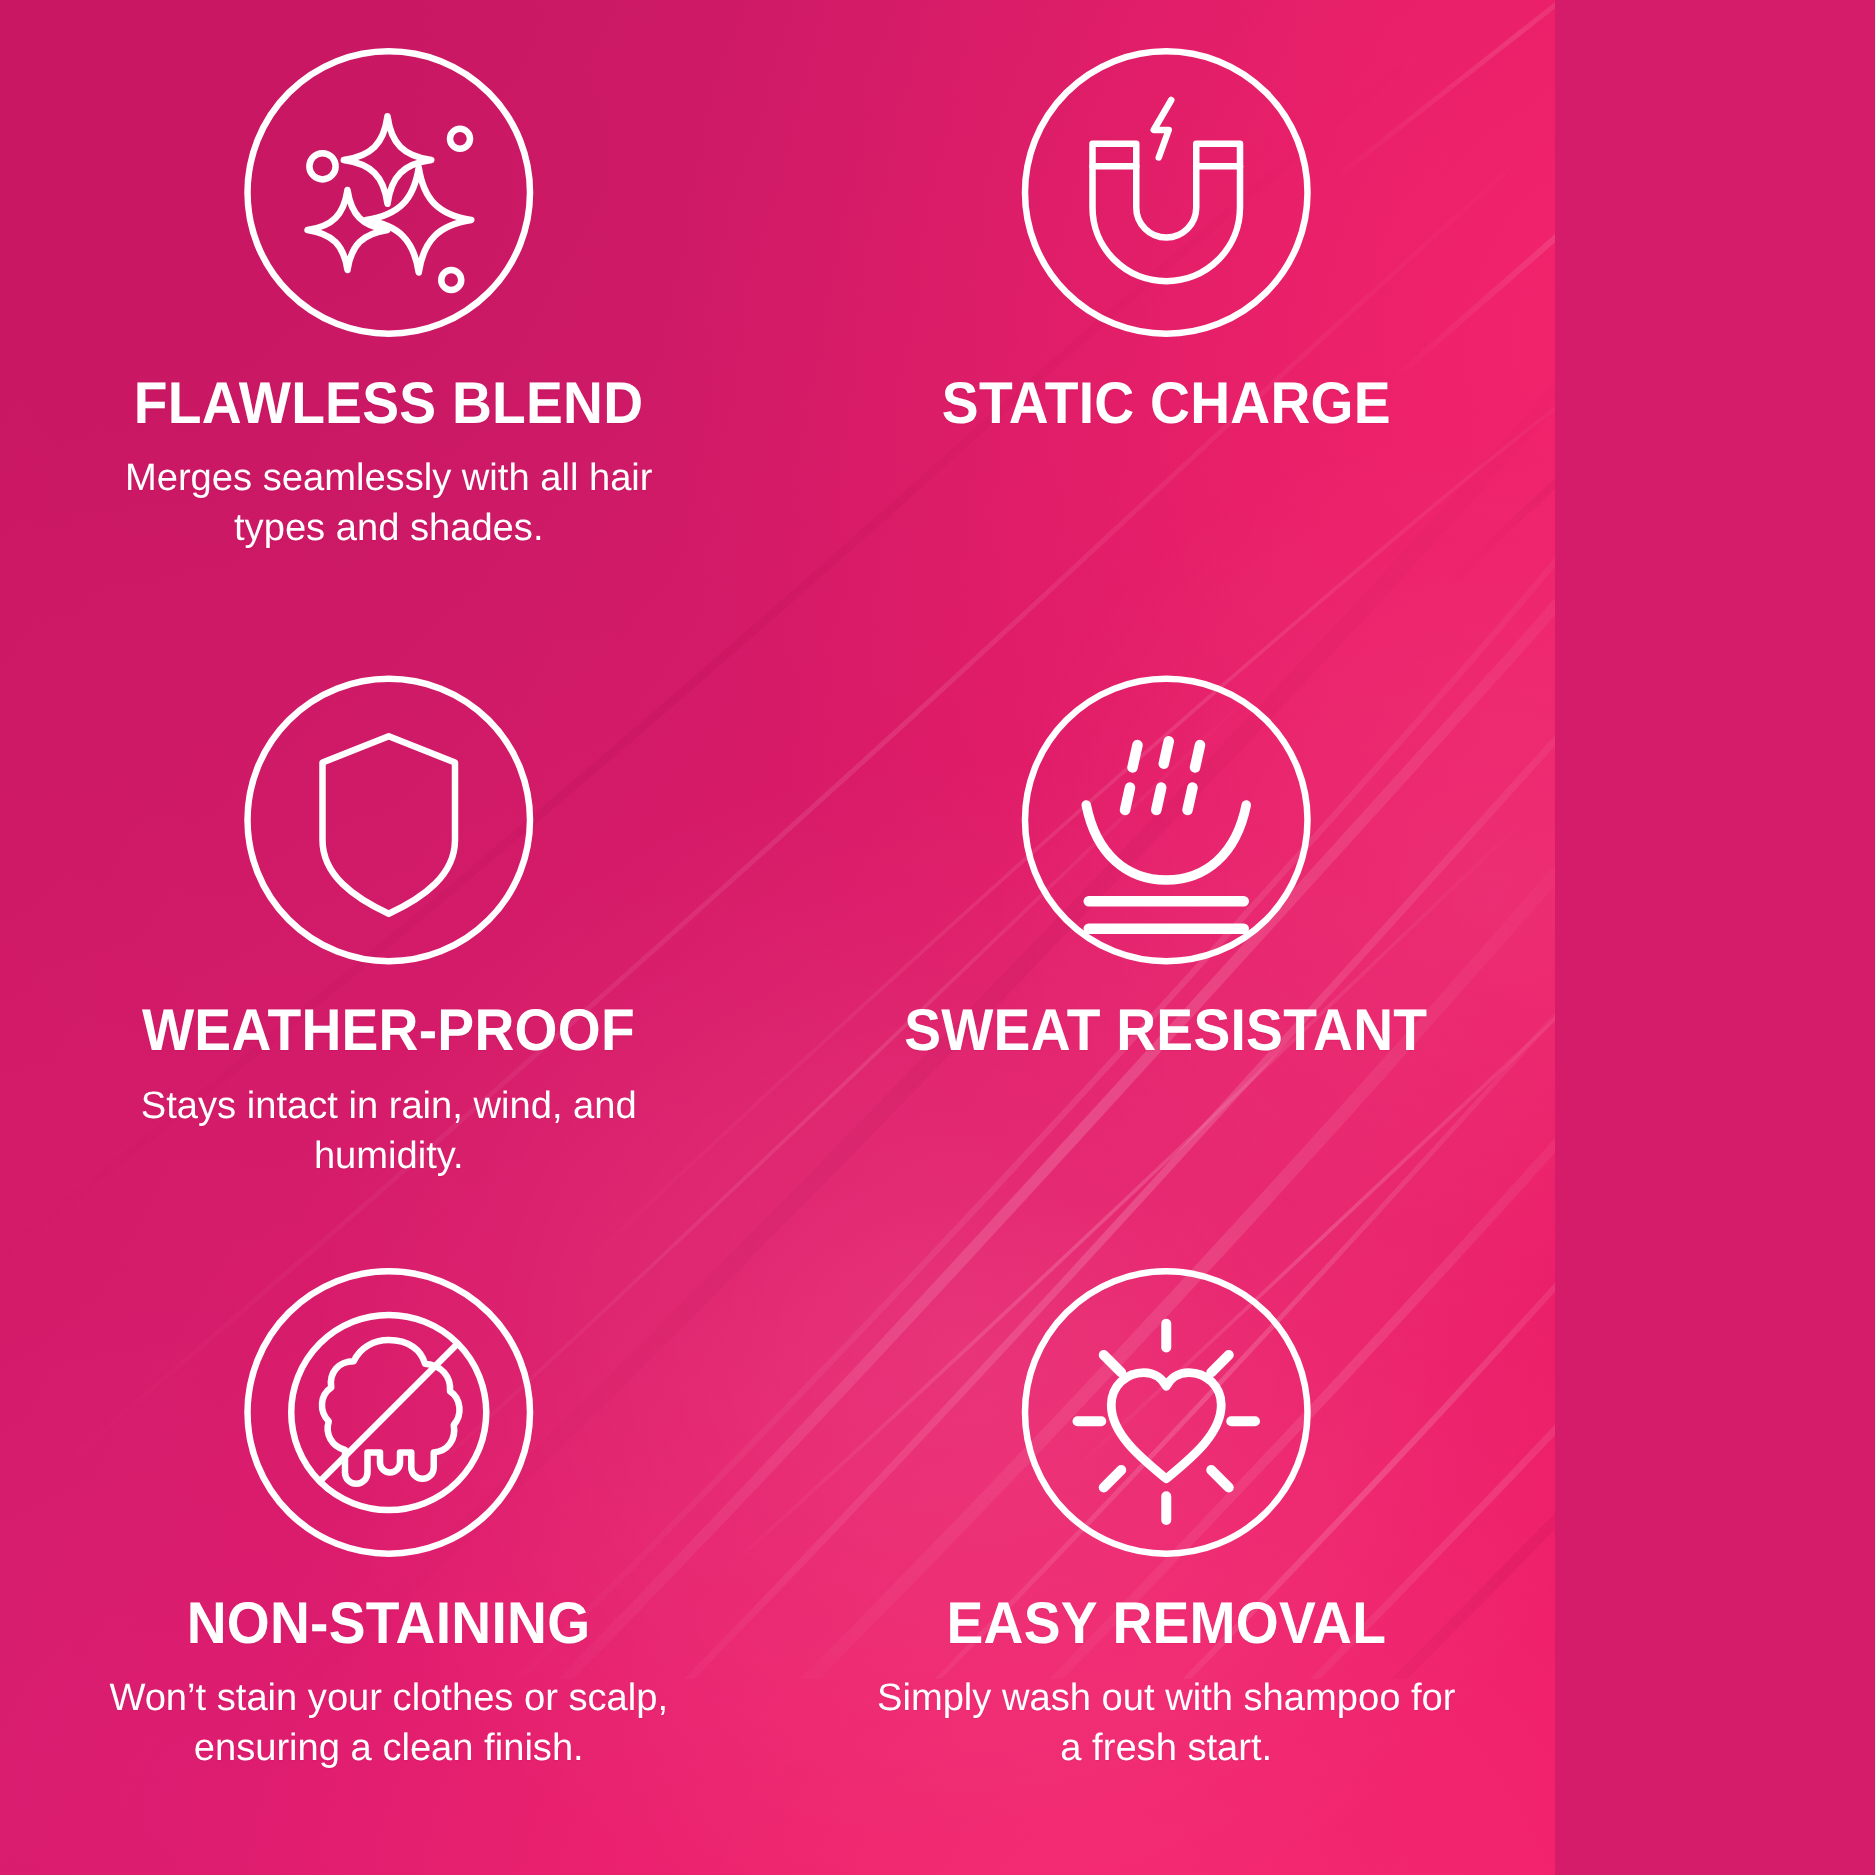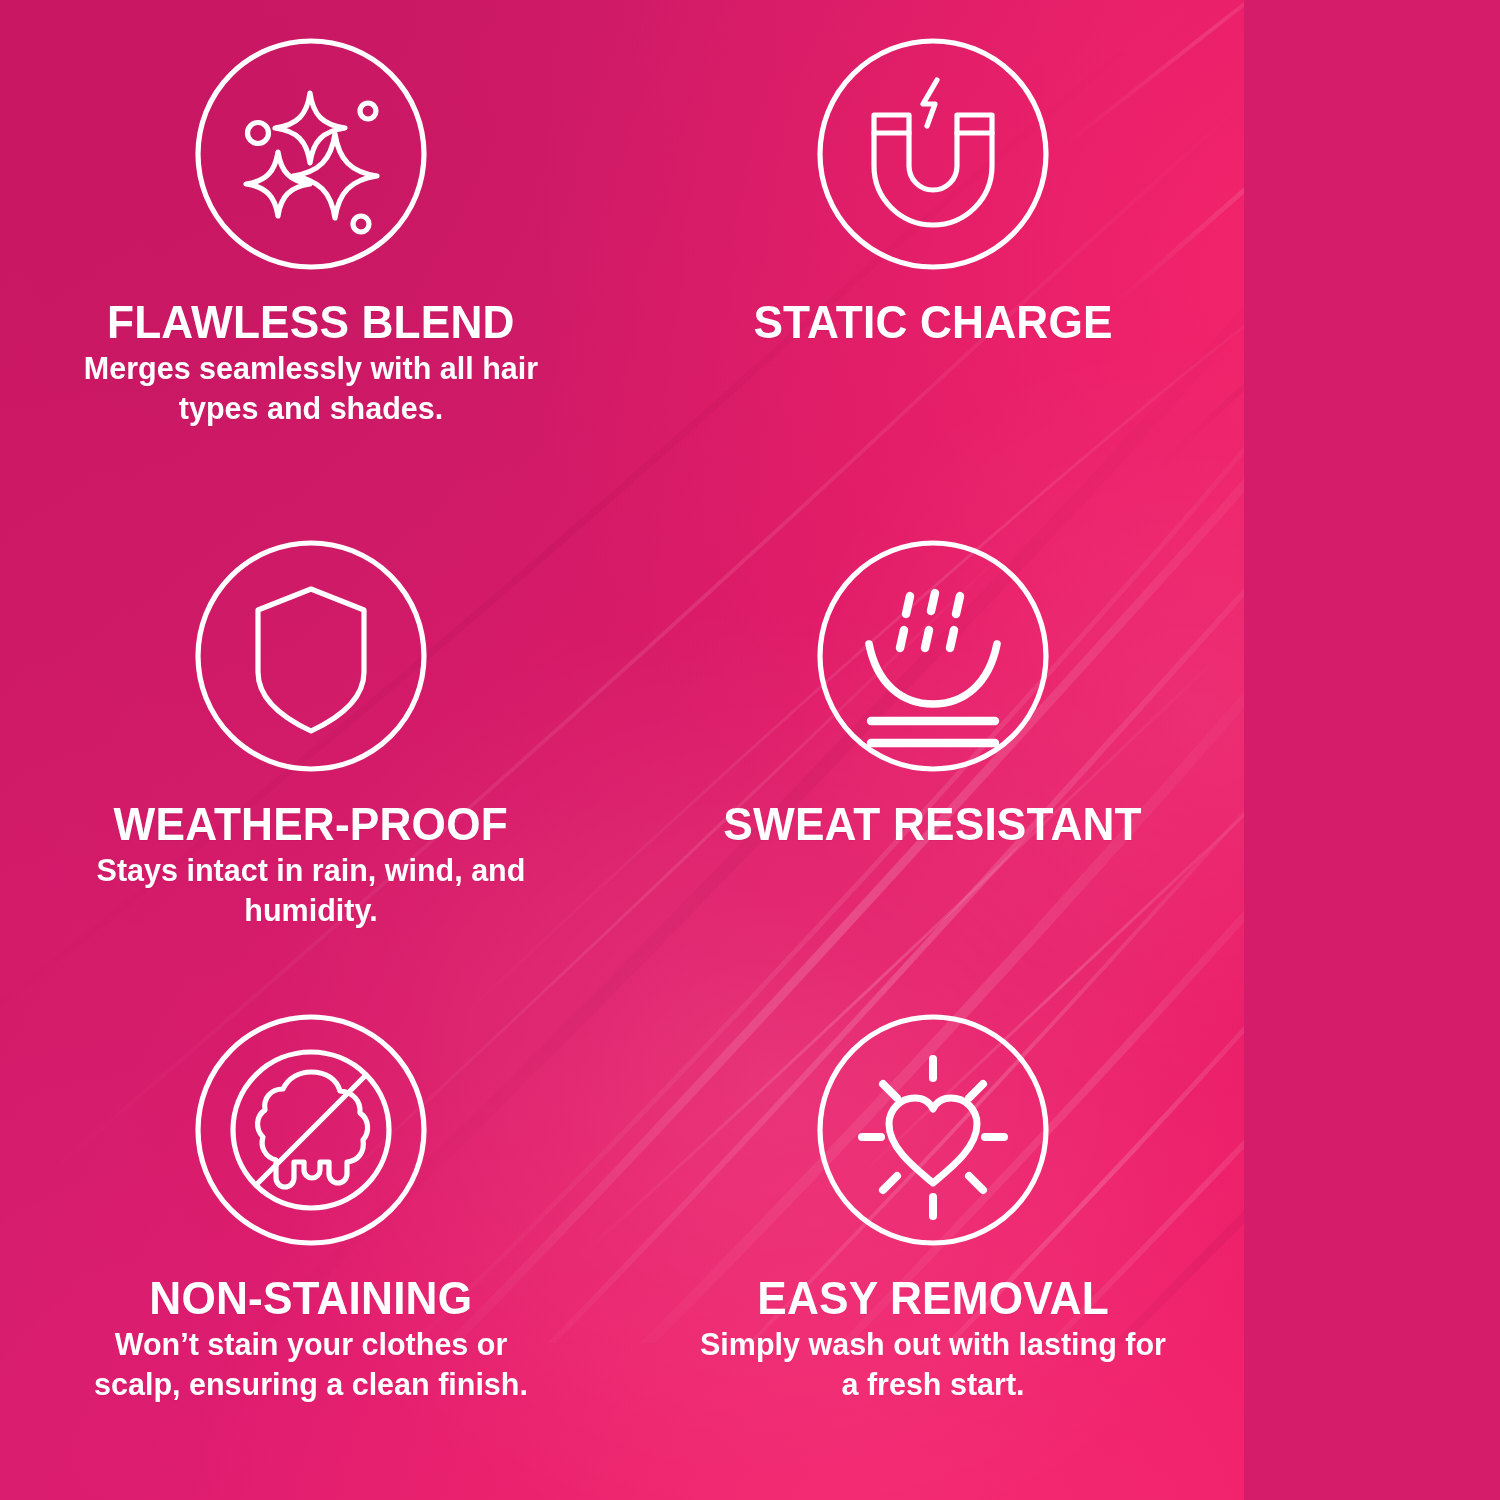--- a/index.html
+++ b/index.html
@@ -87,24 +87,24 @@
     font-size: 47px;
     letter-spacing: 0.2px;
     line-height: 1.02;
     text-align: center;
     white-space: nowrap;
     transform: scaleX(0.94);
     text-shadow: 0 1px 1px rgba(150,6,60,.12);
   }
 
   .feature-desc {
-    margin-top: 3px;
+    margin-top: 17px;
     color: #ffffff;
     font-family: "Liberation Sans", sans-serif;
-    font-weight: 700;
+    font-weight: 400;
     font-size: 30.5px;
     line-height: 1.30;
     text-align: center;
     max-width: 470px;
     text-shadow: 0 1px 1px rgba(150,6,60,.10);
   }
 
   
   .row2 .icon-ring { margin-top: 2px; }
   .row3 .icon-ring { margin-top: 6px; }
@@ -281,17 +281,17 @@
               <path d="M170 125 L189 125"></path>
               <path d="M68 72 L82 86"></path>
               <path d="M154 86 L168 72"></path>
               <path d="M68 178 L82 164"></path>
               <path d="M154 164 L168 178"></path>
             </g>
           </g>
         </svg>
       </div>
       <div class="feature-title">EASY REMOVAL</div>
-      <div class="feature-desc">Simply wash out with lasting for a fresh start.</div>
+      <div class="feature-desc">Simply wash out with shampoo for a fresh start.</div>
     </div>
 
   </div>
 </div>
 
 </body></html>

